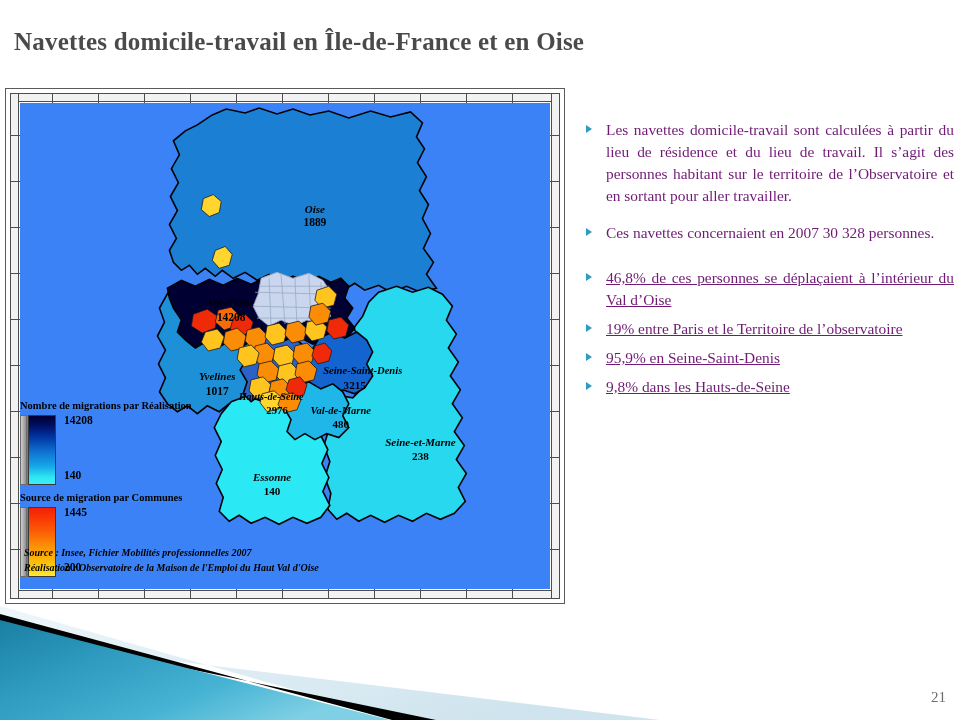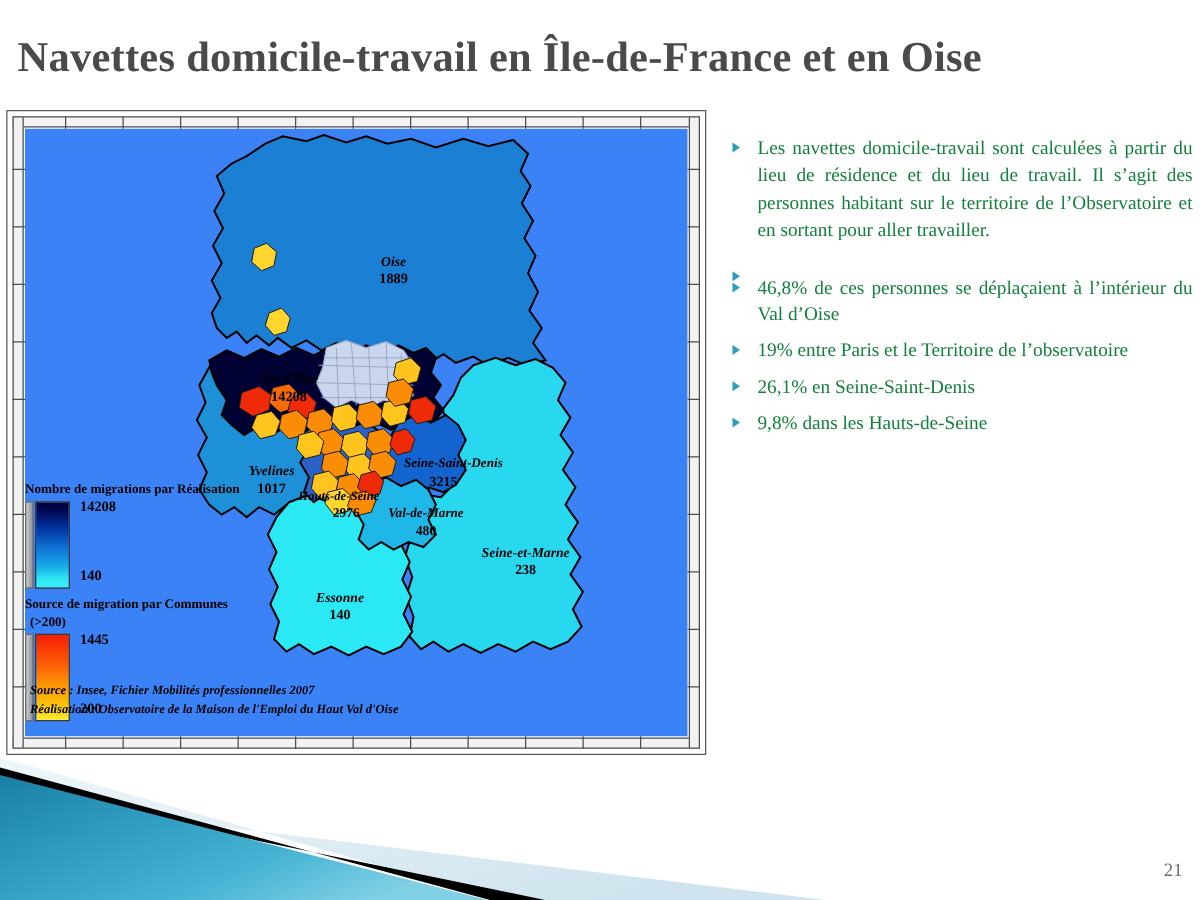--- a/index.html
+++ b/index.html
@@ -9,21 +9,21 @@
     font-family: "Liberation Serif", "DejaVu Serif", serif;
     overflow: hidden;
   }
   #slide { position: relative; width: 960px; height: 720px; background: #fff; }
 
   
   #title {
     position: absolute; left: 14px; top: 28px; width: 900px;
     font-family: "Liberation Serif", "DejaVu Serif", serif;
     font-weight: bold;
-    font-size: 34px;
+    font-size: 25px;
     letter-spacing: 0.2px;
     color: #4a4a4a;
     white-space: nowrap;
   }
 
   
   #map-panel {
     position: absolute; left: 5px; top: 88px;
     width: 560px; height: 516px;
     background: #ffffff;
@@ -81,32 +81,32 @@
   .legend-sub { font-size: 10.5px; font-weight: bold; margin-left: 4px; }
 
   #source {
     position: absolute; left: 4px; bottom: 14px; width: 420px;
     font-size: 10px; font-style: italic; font-weight: bold;
     line-height: 1.5; color: #000;
   }
 
   
   #bullets {
-    position: absolute; left: 584px; top: 108px; width: 370px;
-    color: #15803d;
+    position: absolute; left: 584px; top: 119px; width: 370px;
+    color: #701a75;
   }
   .bullet {
     position: relative;
     padding-left: 22px;
     font-size: 15.4px;
     line-height: 1.42;
     text-align: justify;
     margin-bottom: 15px;
   }
-  .bullet.tight { margin-bottom: 7px; }
+  .bullet.tight { margin-bottom: 7px; text-decoration: underline; }
   .bullet .marker {
     position: absolute; left: 2px; top: 6px;
     width: 0; height: 0;
     border-left: 6px solid #2e9bbf;
     border-top: 4px solid transparent;
     border-bottom: 4px solid transparent;
   }
 
   
   #banner { position: absolute; left: 0; bottom: 0; width: 660px; height: 120px; }
@@ -269,21 +269,20 @@
       <div id="legend">
         <div class="legend-title">Nombre de migrations par Réalisation</div>
         <div class="legend-row">
           <div class="grad-edge"></div>
           <div class="grad-bar grad-blue"></div>
           <div class="grad-hi">14208</div>
           <div class="grad-lo">140</div>
         </div>
 
         <div class="legend-title">Source de migration par Communes</div>
-        <div class="legend-sub">(&gt;200)</div>
         <div class="legend-row" style="margin-top:3px;">
           <div class="grad-edge"></div>
           <div class="grad-bar grad-warm"></div>
           <div class="grad-hi">1445</div>
           <div class="grad-lo">200</div>
         </div>
       </div>
 
       <div id="source">
         <div>Source : Insee, Fichier Mobilités professionnelles 2007</div>
@@ -334,32 +333,33 @@
       <div class="tick" style="top: 460px; right: 4px; height: 1px; width: 10px;"></div>
     </div>
 
   <div id="bullets">
     <div class="bullet">
       <span class="marker"></span>
       <span>Les navettes domicile-travail sont calculées à partir du lieu de résidence et du lieu de travail. Il s’agit des personnes habitant sur le territoire de l’Observatoire et en sortant pour aller travailler.</span>
     </div>
     <div class="bullet" style="margin-bottom:24px;">
       <span class="marker"></span>
+      <span>Ces navettes concernaient en 2007  30 328 personnes.</span>
     </div>
     <div class="bullet tight">
       <span class="marker"></span>
       <span>46,8%  de ces personnes se déplaçaient à l’intérieur du Val d’Oise</span>
     </div>
     <div class="bullet tight">
       <span class="marker"></span>
       <span>19% entre Paris et le Territoire de l’observatoire</span>
     </div>
     <div class="bullet tight">
       <span class="marker"></span>
-      <span>26,1% en Seine-Saint-Denis</span>
+      <span>95,9% en Seine-Saint-Denis</span>
     </div>
     <div class="bullet tight">
       <span class="marker"></span>
       <span>9,8% dans les Hauts-de-Seine</span>
     </div>
   </div>
 
   <svg id="banner" viewBox="0 0 660 120" preserveAspectRatio="none">
     <defs>
       <linearGradient id="tealgrad" x1="0" y1="0" x2="1" y2="0.6">

